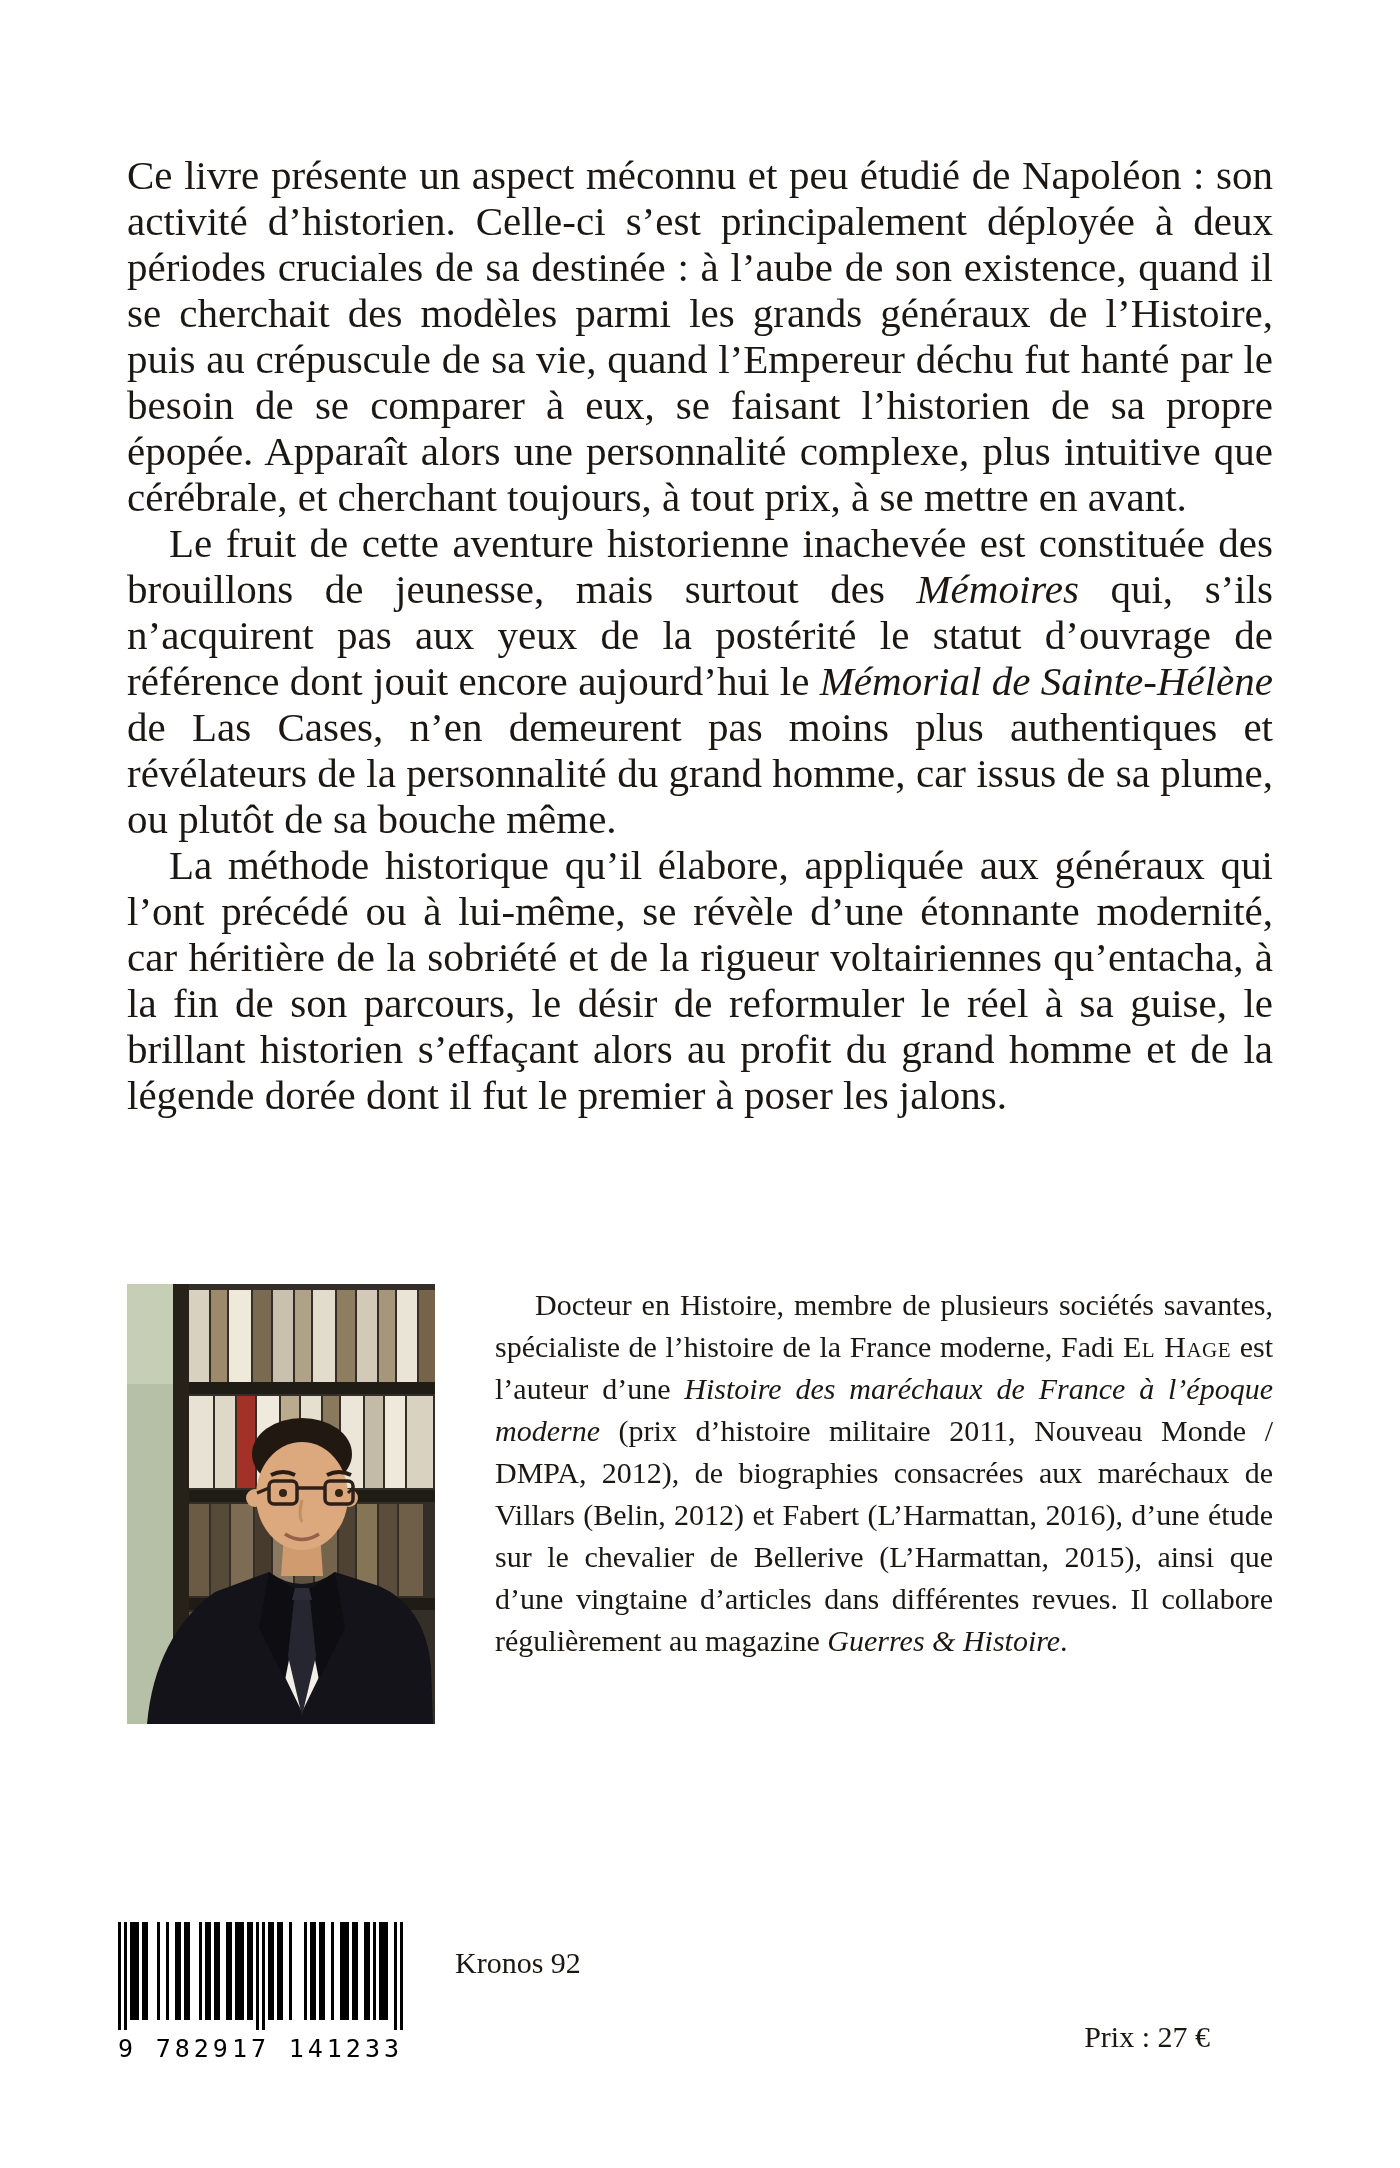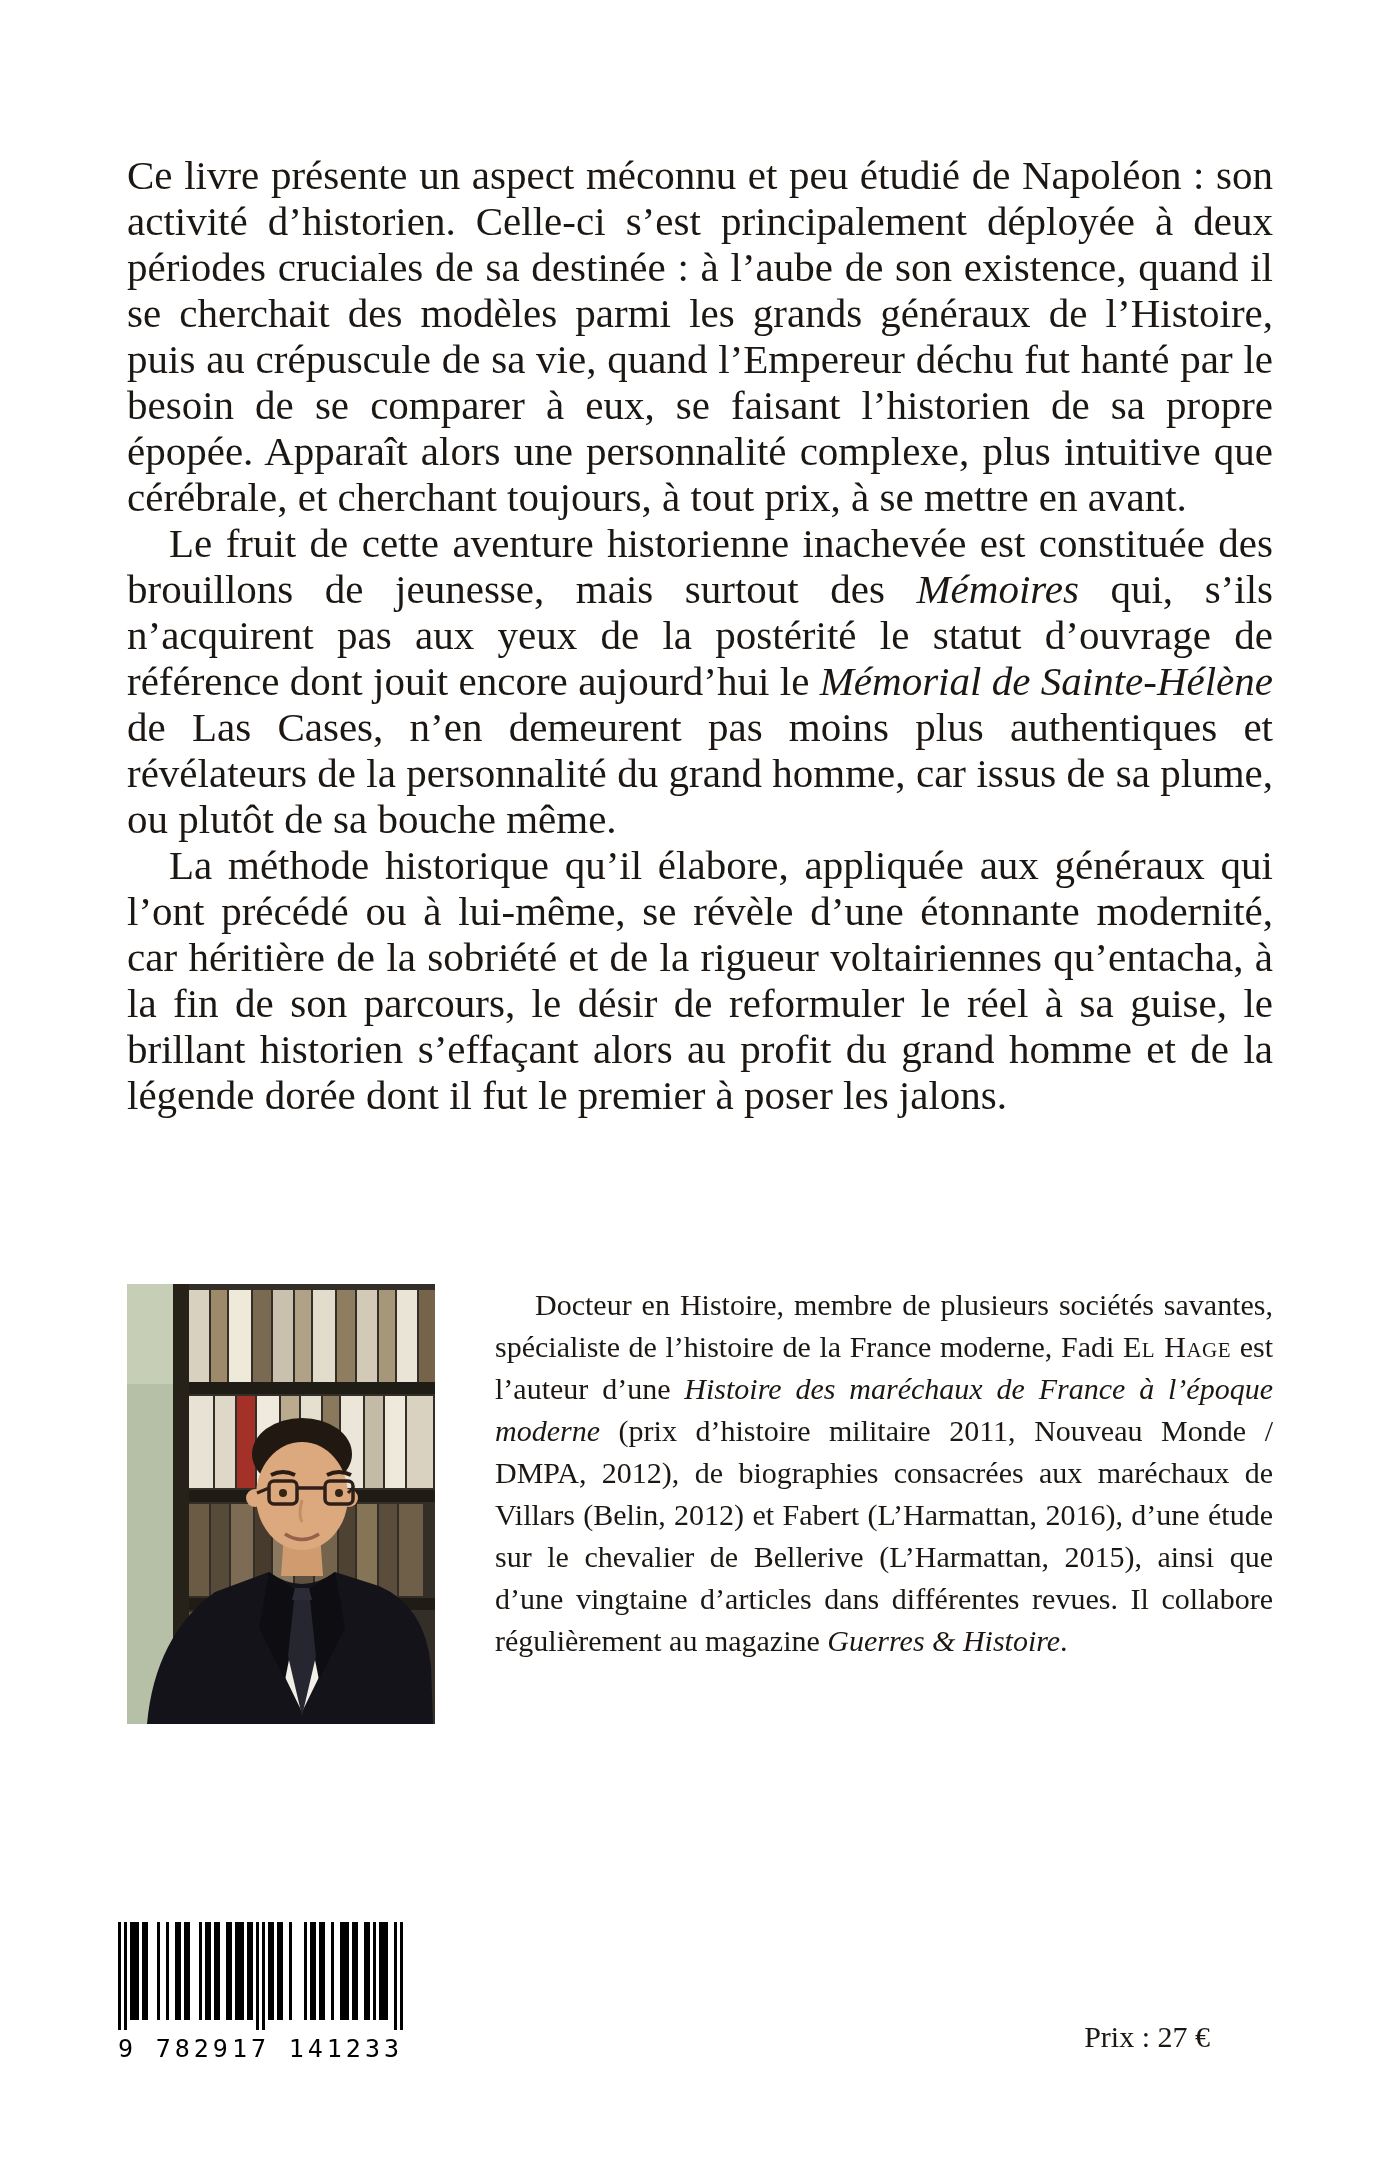--- a/index.html
+++ b/index.html
@@ -212,17 +212,18 @@
           <rect x="276" y="0" width="3" height="108"></rect>
           <rect x="282" y="0" width="3" height="108"></rect>
         </svg>
       <div class="barcode-digits">
         <span>9</span>
         <span>782917</span>
         <span>141233</span>
       </div>
     </div>
     <div class="pubinfo">
+      <div>Kronos 92</div>
     </div>
     <div class="price">Prix : 27 €</div>
   </footer>
 
 </div>
 
 </body></html>

